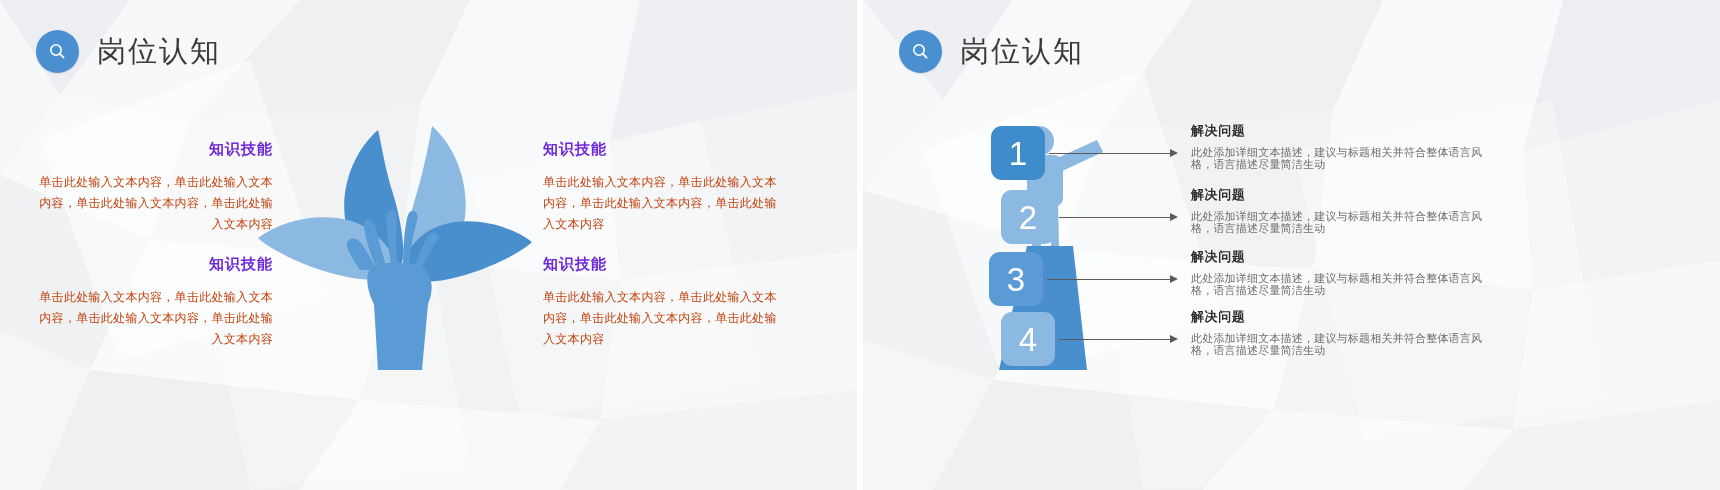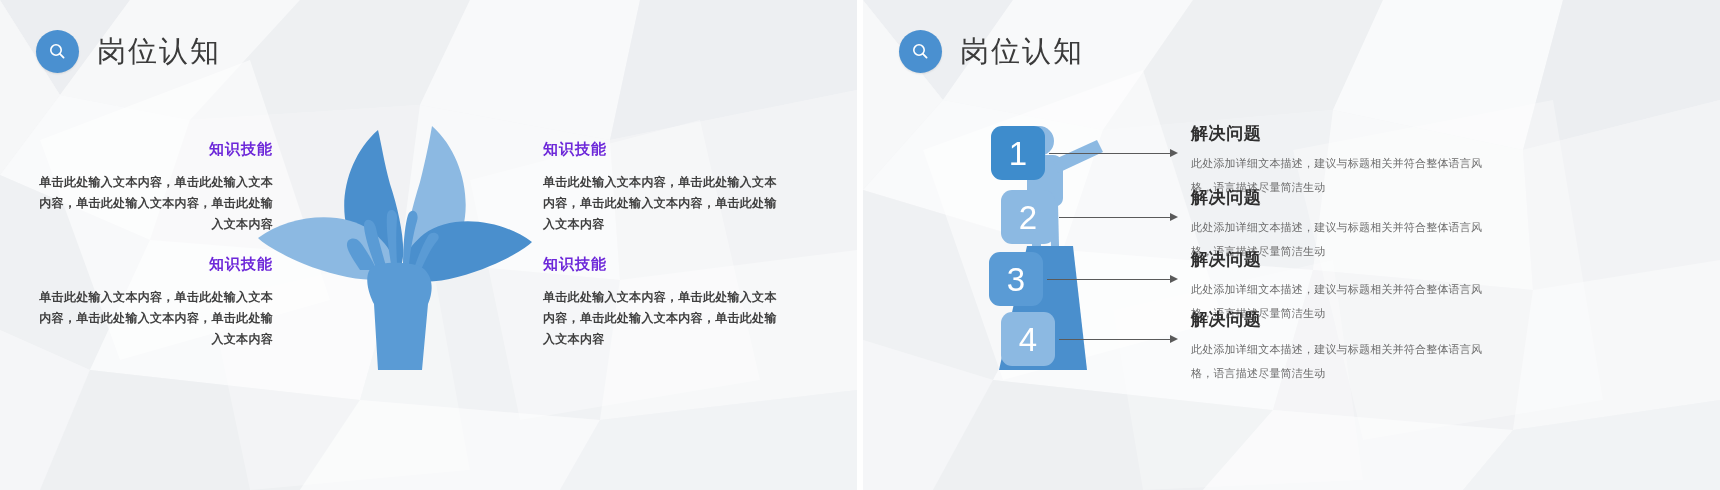--- a/index.html
+++ b/index.html
@@ -75,24 +75,23 @@
   }
   .quad .q-head {
     font-size: 15px;
     font-weight: bold;
     color: #6d28d9;
     letter-spacing: 1px;
     margin-bottom: 13px;
   }
   .quad .q-body {
     font-size: 12px;
-    color: #404040;
+    color: #c2410c;
     line-height: 21px;
     letter-spacing: 0.3px;
-    font-weight: bold;
   }
   .quad.left-col { text-align: right; left: 28px; }
   .quad.right-col { text-align: left; left: 543px; }
   .quad.row-1 { top: 140px; }
   .quad.row-2 { top: 255px; }
 
   
   .tree-wrap {
     position: absolute;
     left: 250px;
@@ -146,30 +145,30 @@
     border-top: 4px solid transparent;
     border-bottom: 4px solid transparent;
     border-left: 8px solid #5a5a5a;
   }
   .step-text {
     position: absolute;
     width: 310px;
     pointer-events: auto;
   }
   .step-text .s-head {
-    font-size: 17px;
+    font-size: 13px;
     font-weight: bold;
     color: #2e2e2e;
     letter-spacing: 0.6px;
     margin-bottom: 6px;
   }
   .step-text .s-body {
     font-size: 11px;
     color: #6c6c6c;
-    line-height: 24px;
+    line-height: 12px;
     letter-spacing: 0.2px;
   }
 </style>
 </head>
 <body>
 
 <div class="deck">
 
   <div class="slide left">
 

